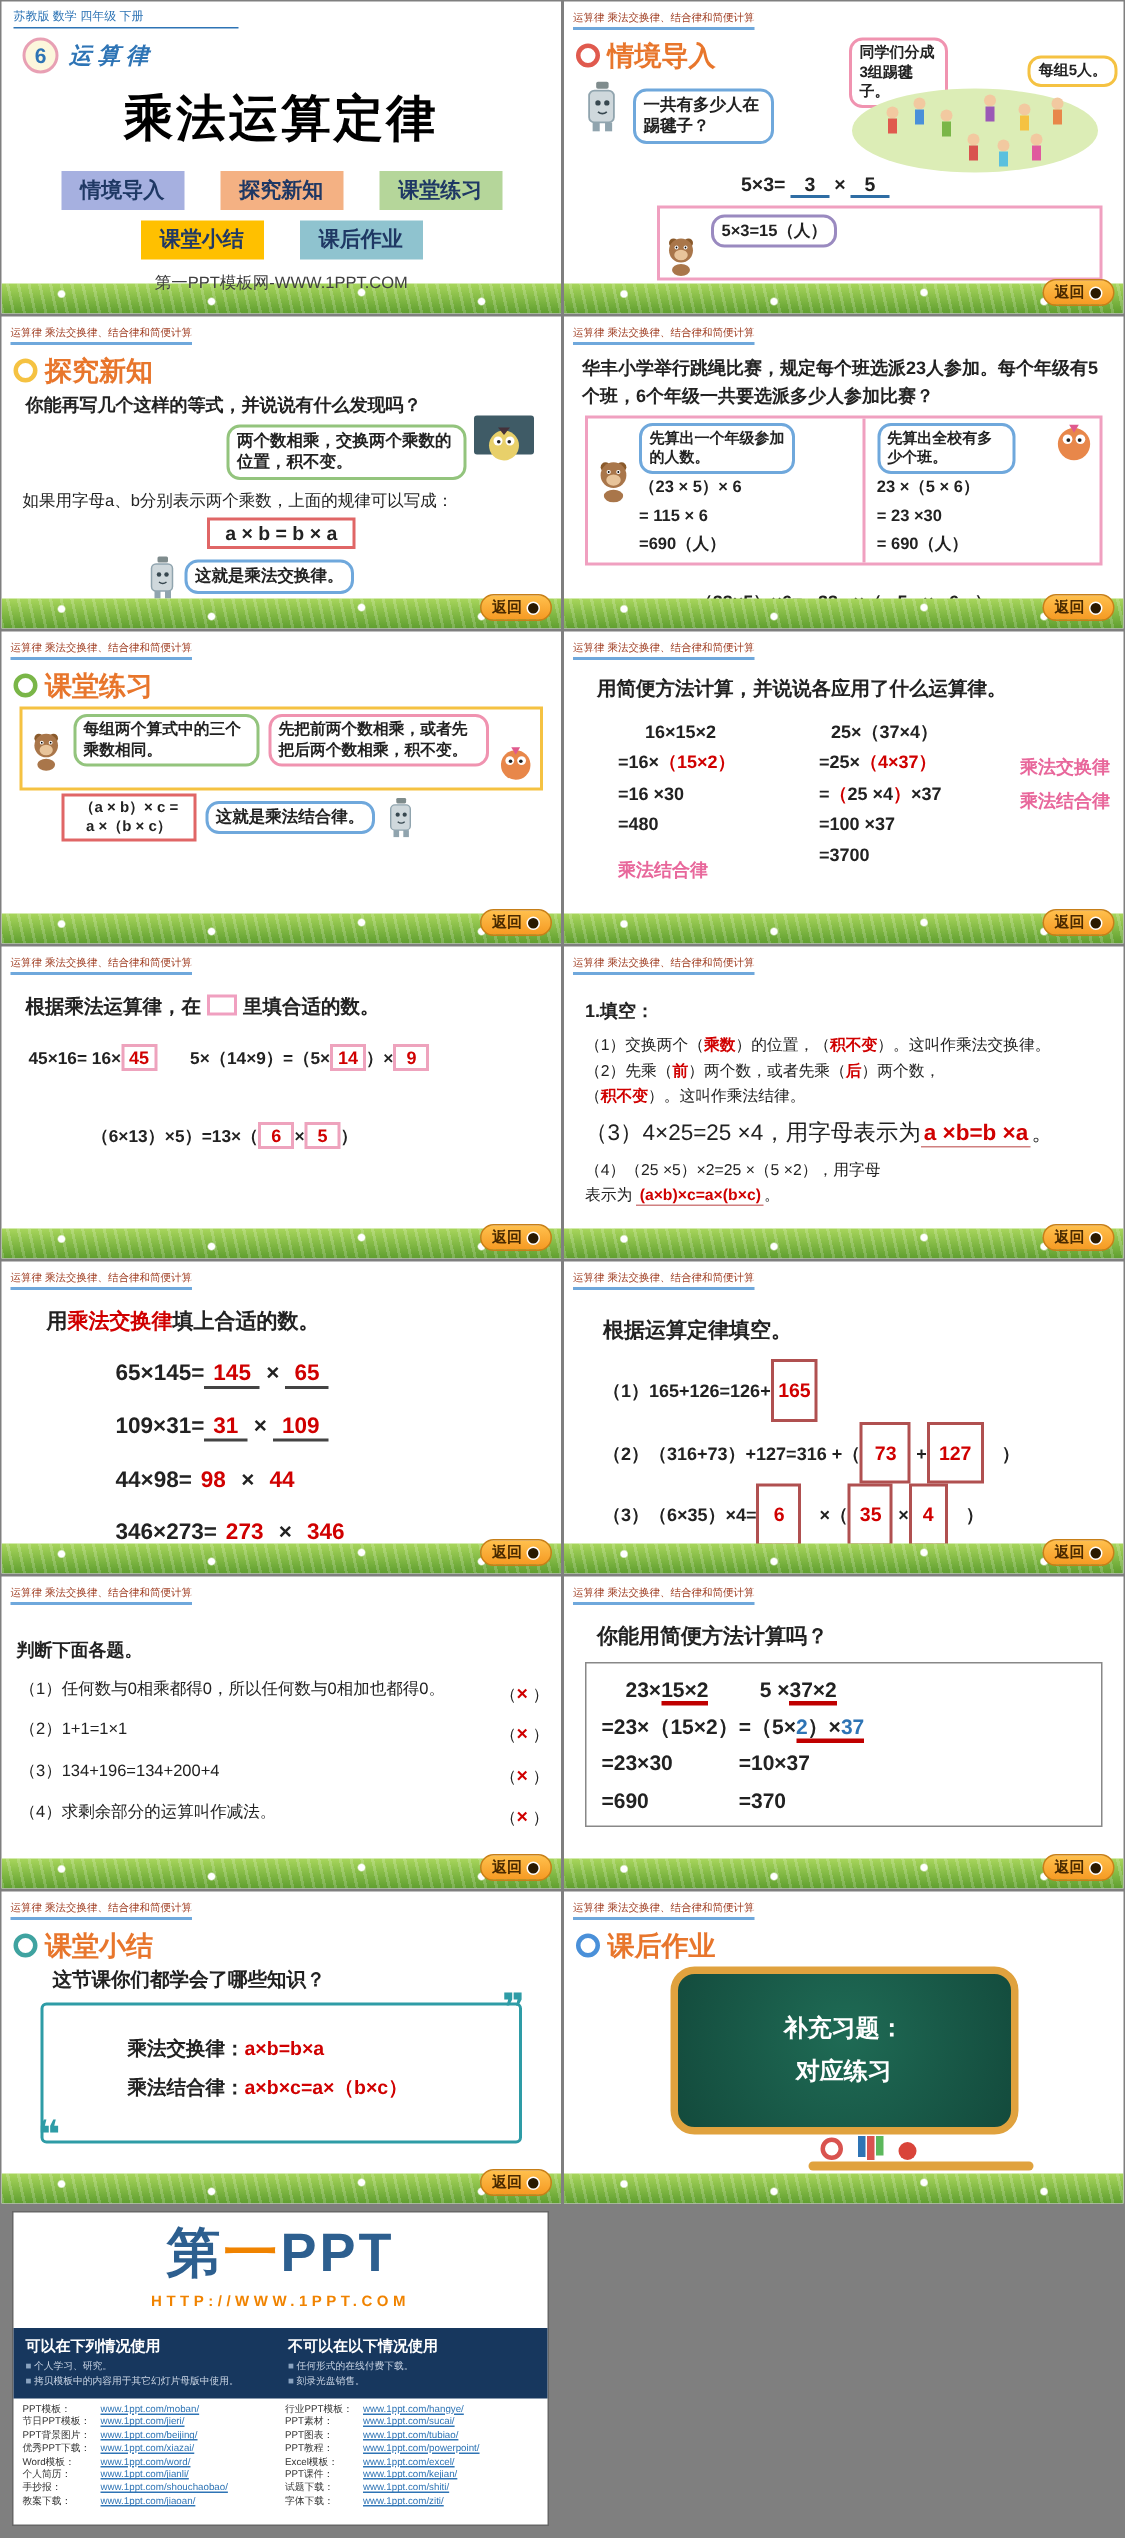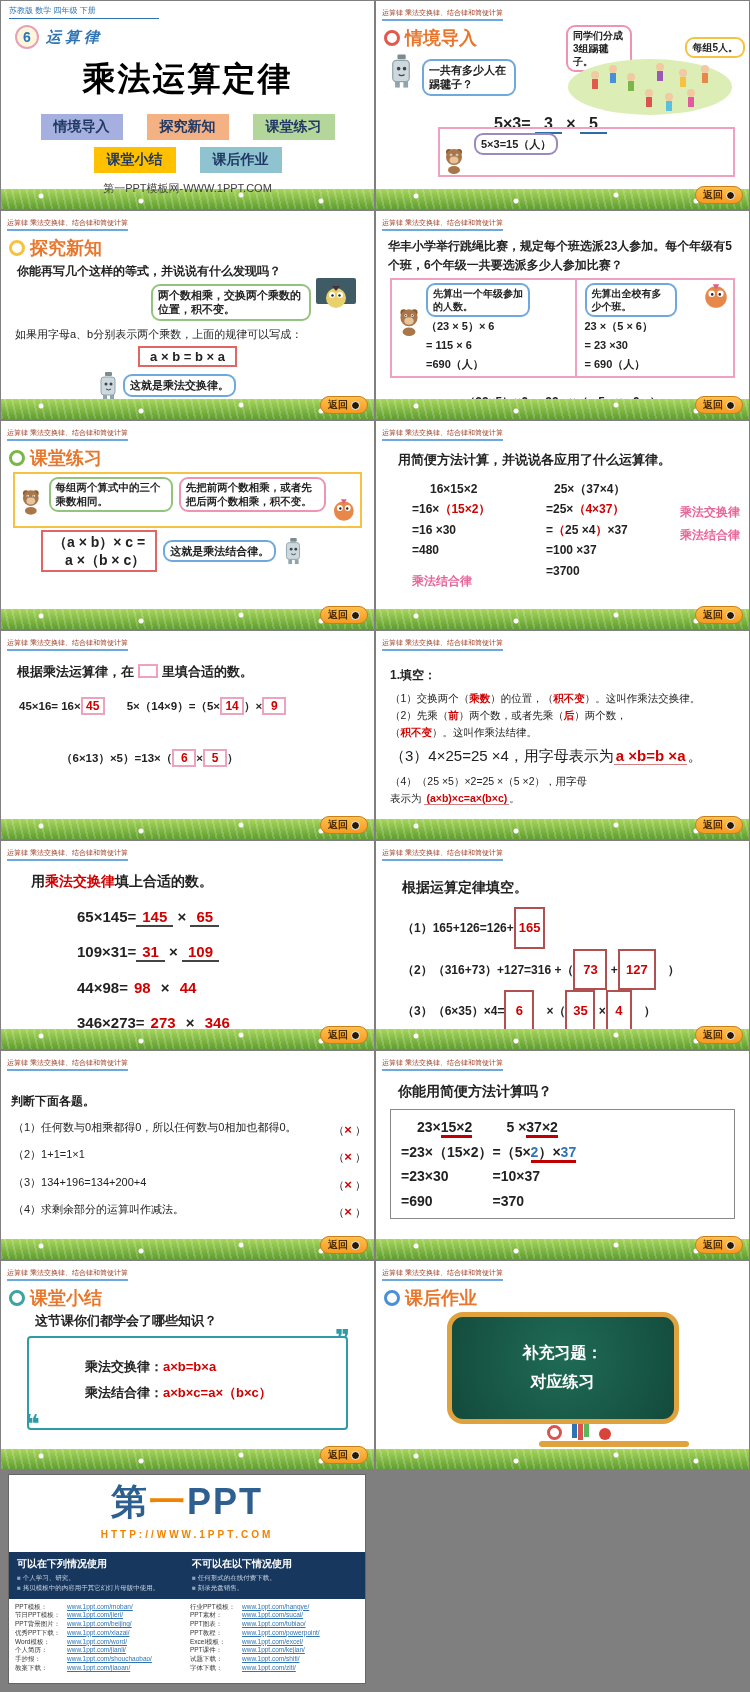--- a/index.html
+++ b/index.html
@@ -135,27 +135,27 @@
     <svg style="position:absolute;left:12px;top:52px" width="26" height="36" viewBox="0 0 22 30">
       <rect x="4" y="6" width="14" height="18" rx="3" fill="#cfd8dc" stroke="#90a4ae"></rect>
         <circle cx="9" cy="13" r="1.5" fill="#37474f"></circle>
         <circle cx="14" cy="13" r="1.5" fill="#37474f"></circle>
         <path d="M9 18 q2.5 2 5 0" stroke="#37474f" fill="none"></path>
         <rect x="8" y="1" width="7" height="4" rx="1" fill="#7f8c8d"></rect>
         <rect x="6" y="24" width="4" height="5" fill="#90a4ae"></rect>
         <rect x="13" y="24" width="4" height="5" fill="#90a4ae"></rect>
     </svg>
     <span class="bub b-blue" style="position:absolute;left:46px;top:58px;width:94px;font-weight:bold;font-size:11px">一共有多少人在踢毽子？</span>
-    <div style="position:absolute;left:118px;top:114px;font-size:16px;font-weight:bold">
+    <div style="position:absolute;left:118px;top:114px;font-size:13px;font-weight:bold">
       <span>5×3=</span>
       <span style="border-bottom:2px solid #2e6da4;padding:0 9px">3</span>
       <span>×</span>
       <span style="border-bottom:2px solid #2e6da4;padding:0 9px">5</span>
     </div>
-    <div style="position:absolute;left:62px;top:126px;right:14px;height:50px;border:2px solid #f0a0c0;display:flex">
+    <div style="position:absolute;left:62px;top:136px;right:14px;height:50px;border:2px solid #f0a0c0;display:flex">
       <div style="flex:1;position:relative;padding:4px 0 0 34px">
         <span class="bub b-purple" style="font-weight:bold;font-size:11px">5×3=15（人）</span>
         <svg style="position:absolute;left:2px;bottom:1px" width="24" height="28" viewBox="0 0 24 28">
             <circle cx="7" cy="6" r="3" fill="#8a5a2b"></circle>
             <circle cx="17" cy="6" r="3" fill="#8a5a2b"></circle>
             <circle cx="12" cy="11" r="8" fill="#a9764a"></circle>
             <ellipse cx="12" cy="14" rx="4.5" ry="3.5" fill="#e8c49a"></ellipse>
             <circle cx="9" cy="9" r="1.3" fill="#fff"></circle>
             <circle cx="15" cy="9" r="1.3" fill="#fff"></circle>
             <circle cx="9" cy="9" r=".6" fill="#000"></circle>
@@ -288,21 +288,21 @@
       <svg style="margin-top:20px" width="24" height="26" viewBox="0 0 24 26">
           <ellipse cx="12" cy="14" rx="10" ry="10" fill="#e8874a"></ellipse>
           <circle cx="8" cy="11" r="3" fill="#fff"></circle>
           <circle cx="16" cy="11" r="3" fill="#fff"></circle>
           <circle cx="8.5" cy="11.5" r="1.2" fill="#222"></circle>
           <circle cx="15.5" cy="11.5" r="1.2" fill="#222"></circle>
           <path d="M9 2 L15 2 L12 7 Z" fill="#e05a8e"></path>
         </svg>
     </div>
     <div style="display:flex;align-items:center;gap:6px;margin-left:40px">
-      <span class="fbox" style="font-size:14px;line-height:1.3;text-align:right"><span>（a × b）× c =</span><br><span>a ×（b × c）</span></span>
+      <span class="fbox" style="font-size:10px;line-height:1.3;text-align:center"><span>（a × b）× c =</span><br><span>a ×（b × c）</span></span>
       <span class="bub b-blue" style="font-size:11px;font-weight:bold">这就是乘法结合律。</span>
       <svg width="22" height="28" viewBox="0 0 22 30">
           <rect x="4" y="6" width="14" height="18" rx="3" fill="#cfd8dc" stroke="#90a4ae"></rect>
           <circle cx="9" cy="13" r="1.5" fill="#37474f"></circle>
           <circle cx="14" cy="13" r="1.5" fill="#37474f"></circle>
           <path d="M9 18 q2.5 2 5 0" stroke="#37474f" fill="none"></path>
           <rect x="8" y="1" width="7" height="4" rx="1" fill="#7f8c8d"></rect>
           <rect x="6" y="24" width="4" height="5" fill="#90a4ae"></rect>
           <rect x="13" y="24" width="4" height="5" fill="#90a4ae"></rect>
         </svg>

